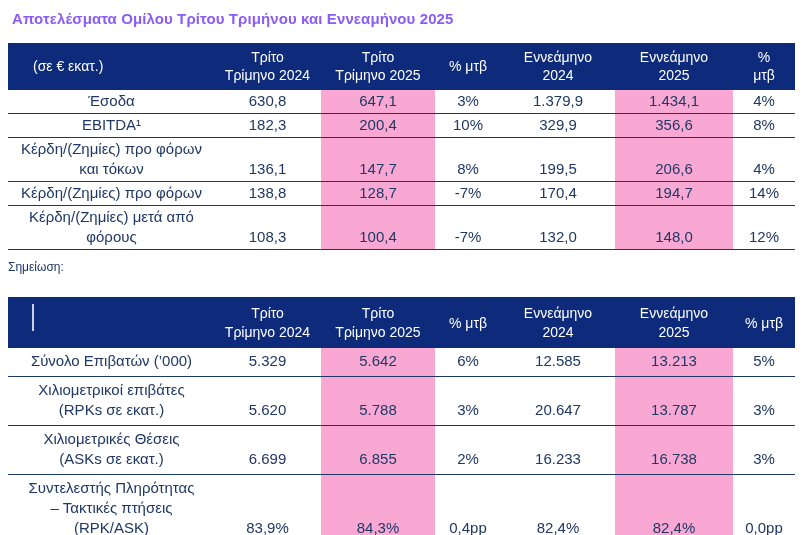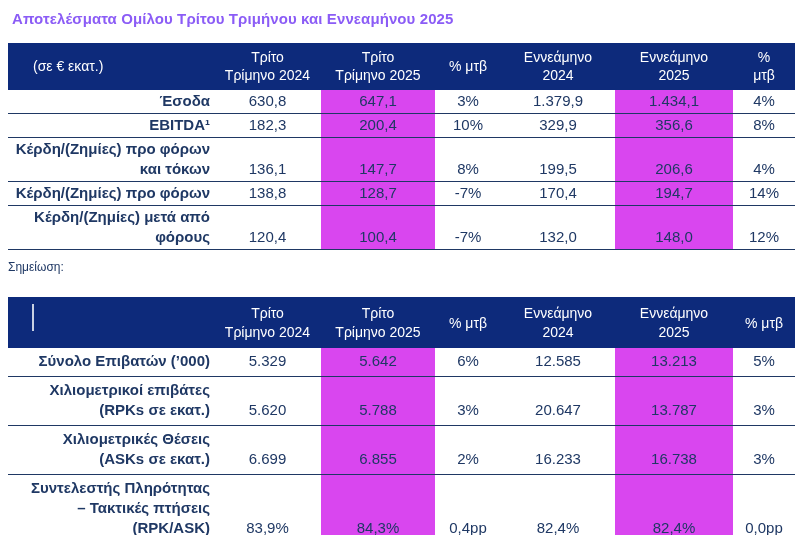--- a/index.html
+++ b/index.html
@@ -46,23 +46,23 @@
 
   tbody td {
     font-size: 15px; line-height: 20px; color: #1F3864;
     text-align: center; vertical-align: bottom;
     border-bottom: 1px solid #1F3864;
     padding: 1px 4px 2px 4px;
     overflow: hidden; white-space: nowrap;
   }
   .t2 tbody td { padding: 3px 4px 5px 4px; }
   tbody td.label {
-    text-align: right; padding-left: 5px; white-space: normal; font-weight: bold;
-  }
-  tbody td.shade { background: #d946ef; text-align: center; }
+    text-align: center; padding-left: 5px; white-space: normal;
+  }
+  tbody td.shade { background: #f9a8d4; text-align: center; }
 
   .note { margin-top: 9px; font-size: 12px; line-height: 1.45; color: #1F3864; }
 </style>
 </head>
 <body>
 
 <div class="page">
 
   <div class="doc-title">Αποτελέσματα Ομίλου Τρίτου Τριμήνου και Εννεαμήνου 2025</div>
 
@@ -119,21 +119,21 @@
         <td class="label">Κέρδη/(Ζημίες) προ φόρων</td>
         <td>138,8</td>
         <td class="shade">128,7</td>
         <td>-7%</td>
         <td>170,4</td>
         <td class="shade">194,7</td>
         <td>14%</td>
       </tr>
       <tr>
         <td class="label">Κέρδη/(Ζημίες) μετά από<br>φόρους</td>
-        <td>120,4</td>
+        <td>108,3</td>
         <td class="shade">100,4</td>
         <td>-7%</td>
         <td>132,0</td>
         <td class="shade">148,0</td>
         <td>12%</td>
       </tr>
     </tbody>
   </table>
 
   <div class="note">

